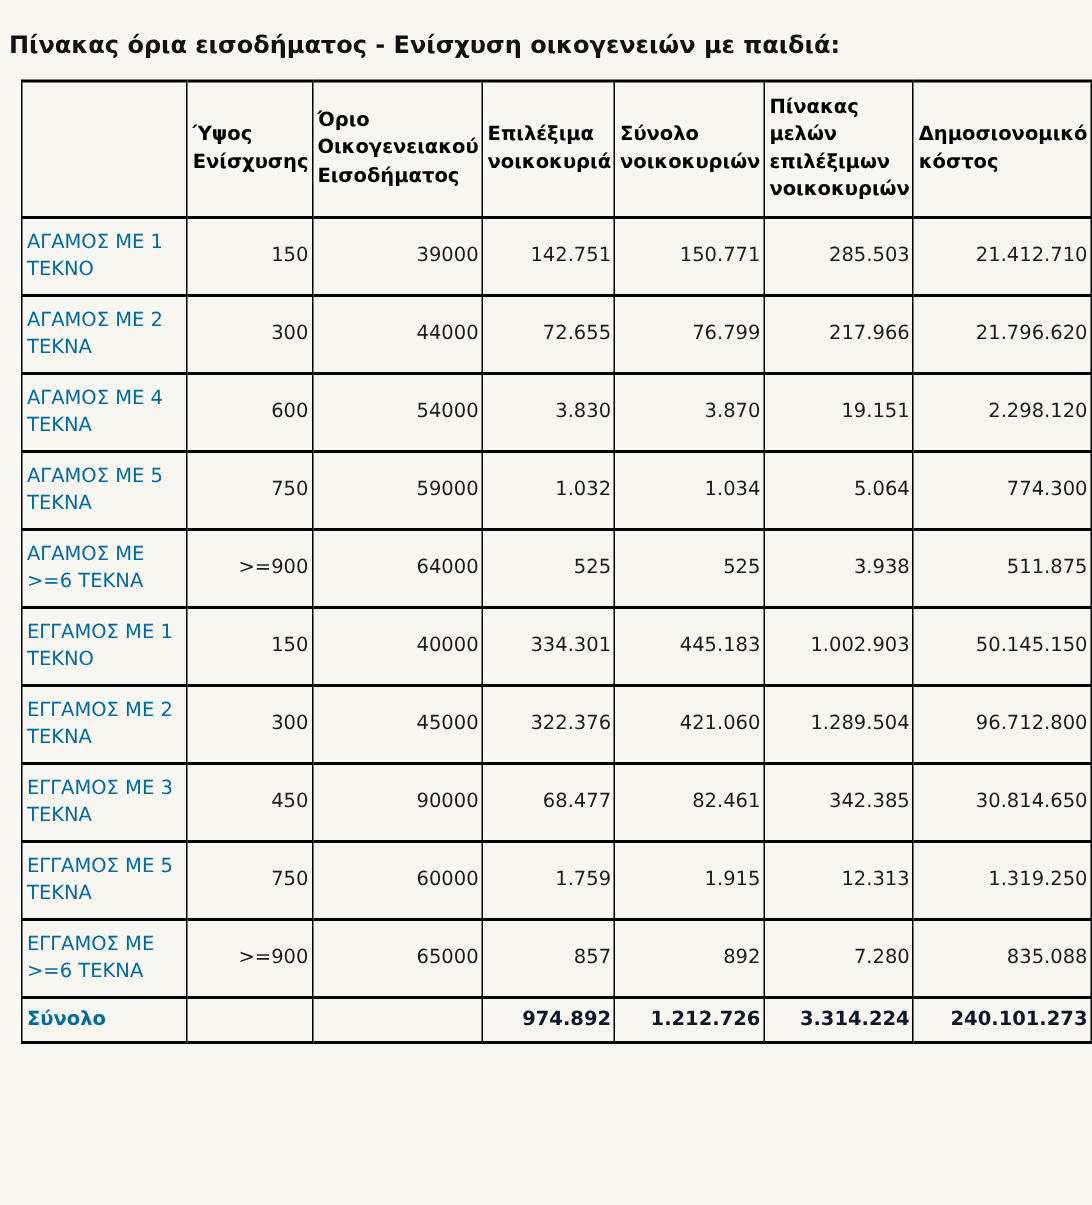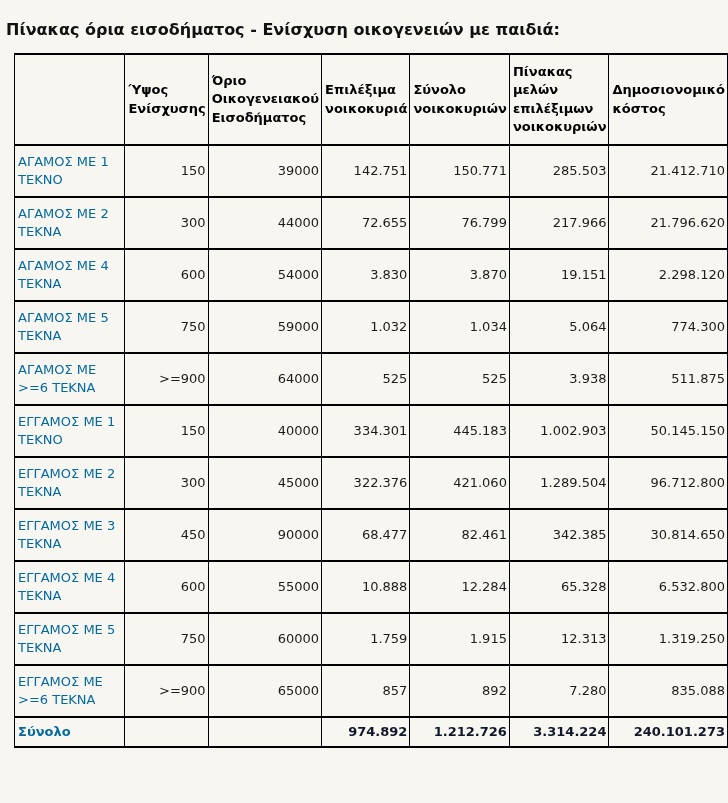--- a/index.html
+++ b/index.html
@@ -157,29 +157,20 @@
         <tr>
           <td class="cat">ΕΓΓΑΜΟΣ ΜΕ 3 ΤΕΚΝΑ</td>
           <td class="num">450</td>
           <td class="num">90000</td>
           <td class="num">68.477</td>
           <td class="num">82.461</td>
           <td class="num">342.385</td>
           <td class="num">30.814.650</td>
         </tr>
         <tr>
-          <td class="cat">ΕΓΓΑΜΟΣ ΜΕ 4 ΤΕΚΝΑ</td>
-          <td class="num">600</td>
-          <td class="num">55000</td>
-          <td class="num">10.888</td>
-          <td class="num">12.284</td>
-          <td class="num">65.328</td>
-          <td class="num">6.532.800</td>
-        </tr>
-        <tr>
           <td class="cat">ΕΓΓΑΜΟΣ ΜΕ 5 ΤΕΚΝΑ</td>
           <td class="num">750</td>
           <td class="num">60000</td>
           <td class="num">1.759</td>
           <td class="num">1.915</td>
           <td class="num">12.313</td>
           <td class="num">1.319.250</td>
         </tr>
         <tr>
           <td class="cat">ΕΓΓΑΜΟΣ ΜΕ &gt;=6 ΤΕΚΝΑ</td>

